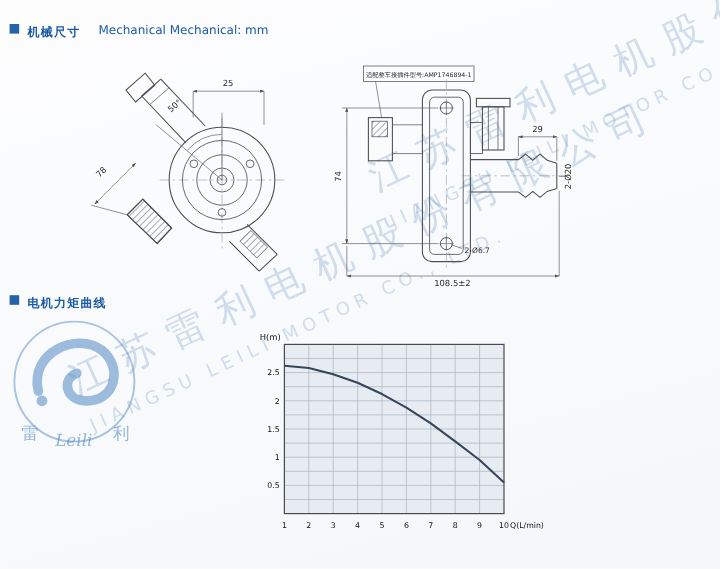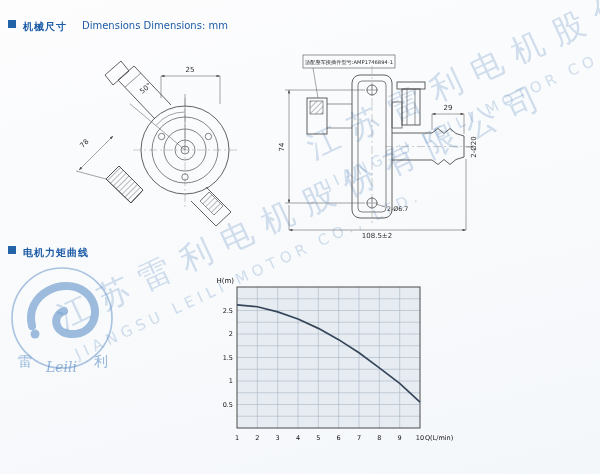--- a/index.html
+++ b/index.html
@@ -43,21 +43,21 @@
     <path d="M 26,62 C 18,30 58,12 79,28 C 97,42 90,72 64,70 C 49,69 45,52 58,47" fill="none" stroke="rgba(80,135,195,0.55)" stroke-width="8" stroke-linecap="round"></path>
     <circle cx="29" cy="70" r="4.5" fill="rgba(80,135,195,0.55)"></circle>
     <text x="12" y="102" font-size="14" fill="rgba(80,135,195,0.6)">雷</text>
     <text class="logo-script" x="40" y="108" font-size="14" fill="rgba(80,135,195,0.6)">Leili</text>
     <text x="88" y="102" font-size="14" fill="rgba(80,135,195,0.6)">利</text>
   </svg>
 
   <div class="sec" id="sec-mech">
     <span class="bullet"></span>
     <span class="zh">机械尺寸</span>
-    <span class="en">Dimensions Dimensions: mm</span>
+    <span class="en">Mechanical Mechanical: mm</span>
   </div>
   <div class="sec" id="sec-torque">
     <span class="bullet"></span>
     <span class="zh">电机力矩曲线</span>
   </div>
 
   <svg id="mech-drawing" width="430" height="205" viewBox="0 0 430 205">
     <defs>
       <pattern id="hatch" width="4" height="4" patternUnits="userSpaceOnUse" patternTransform="rotate(45)">
         <line x1="0" y1="0" x2="0" y2="4" stroke="#777" stroke-width="1"></line>

